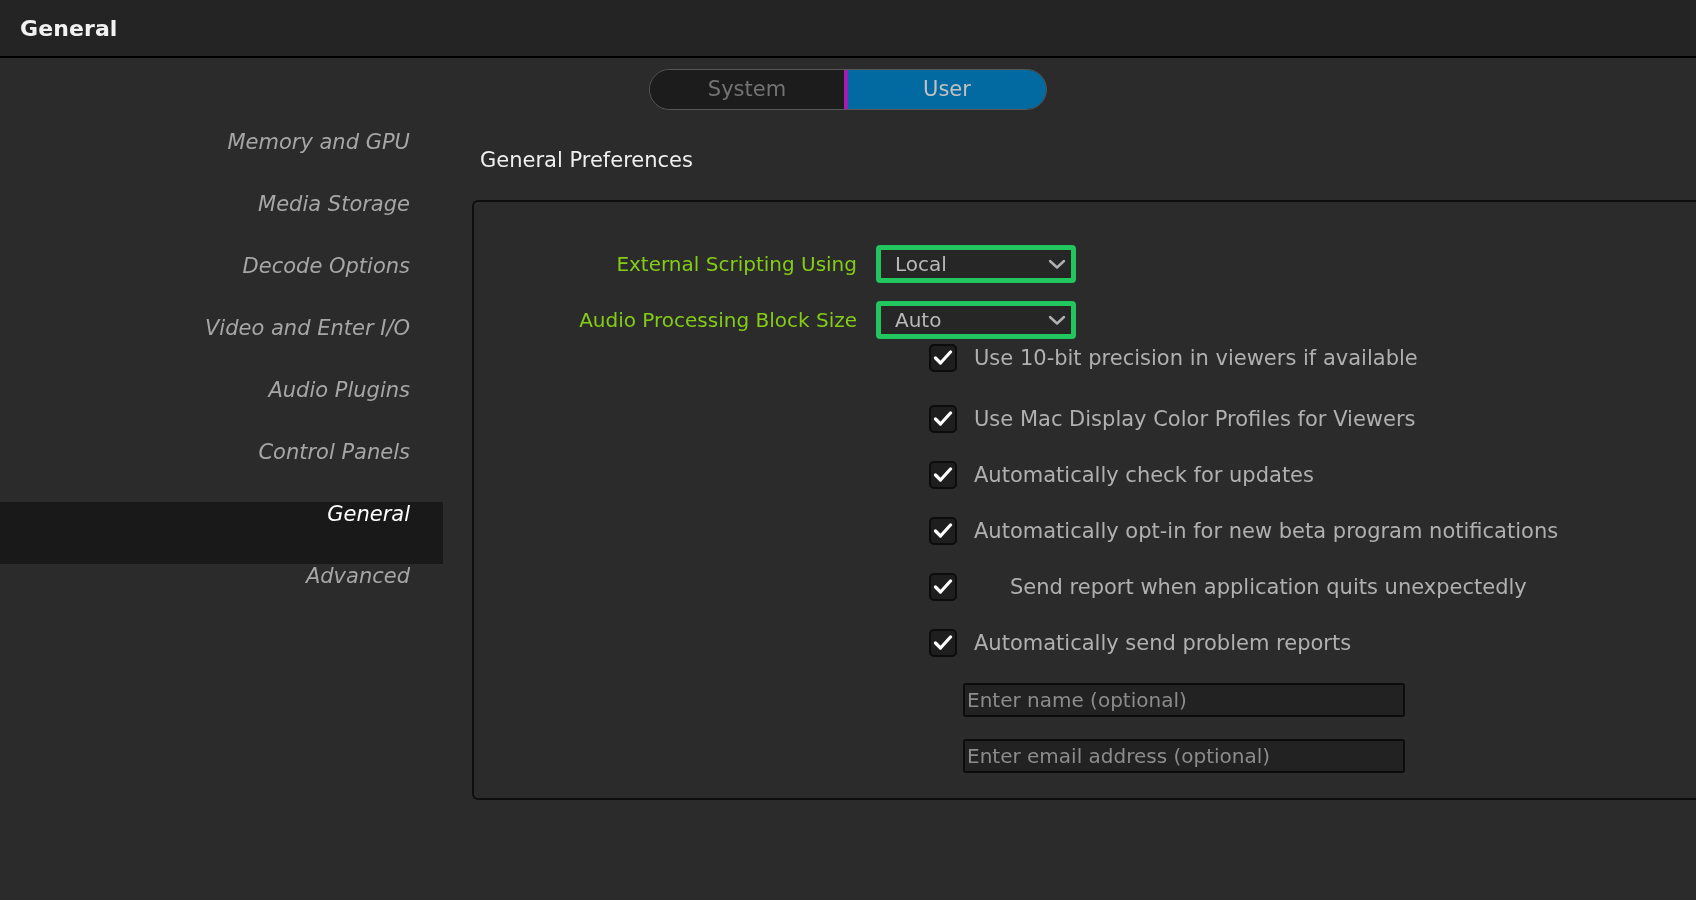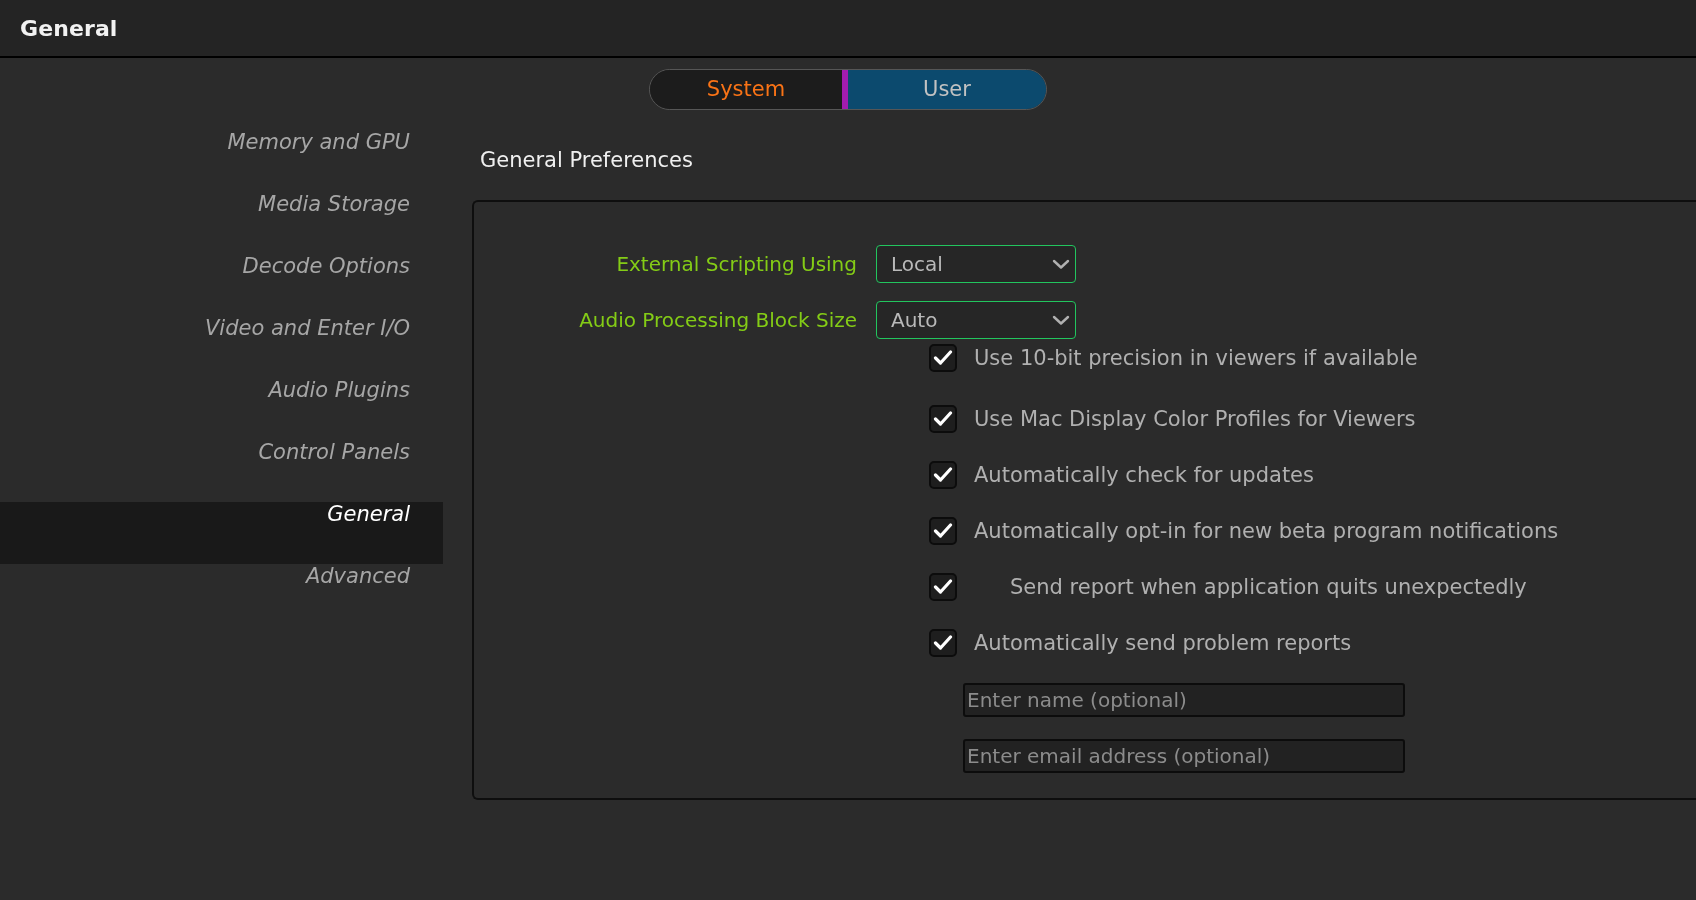--- a/index.html
+++ b/index.html
@@ -57,28 +57,28 @@
     background: #333333;
   }
   .seg {
     width: 198px;
     height: 100%;
     display: flex;
     align-items: center;
     justify-content: center;
     font-size: 21px;
     color: #c2c2c2;
-    background: #0c4a6e;
+    background: #0369a1;
     cursor: pointer;
     user-select: none;
   }
   .seg.active {
     background: #1c1c1c;
-    color: #f97316;
-    border-right: 6px solid #a21caf;
+    color: #737373;
+    border-right: 4px solid #a21caf;
   }
 
   
   .sidebar {
     position: absolute;
     left: 0; top: 130px;
     width: 443px;
     height: 640px;
   }
   .side-item {
@@ -135,21 +135,21 @@
     padding-right: 19px;
     font-size: 20px;
     color: #84cc16;
     white-space: nowrap;
   }
 
   .dropdown {
     width: 200px;
     height: 38px;
     background: #262626;
-    border: 1px solid #22c55e;
+    border: 5px solid #22c55e;
     border-radius: 4px;
     display: flex;
     align-items: center;
     justify-content: space-between;
     padding: 0 5px 0 14px;
     cursor: pointer;
     user-select: none;
   }
   .dropdown-value {
     font-size: 20px;

